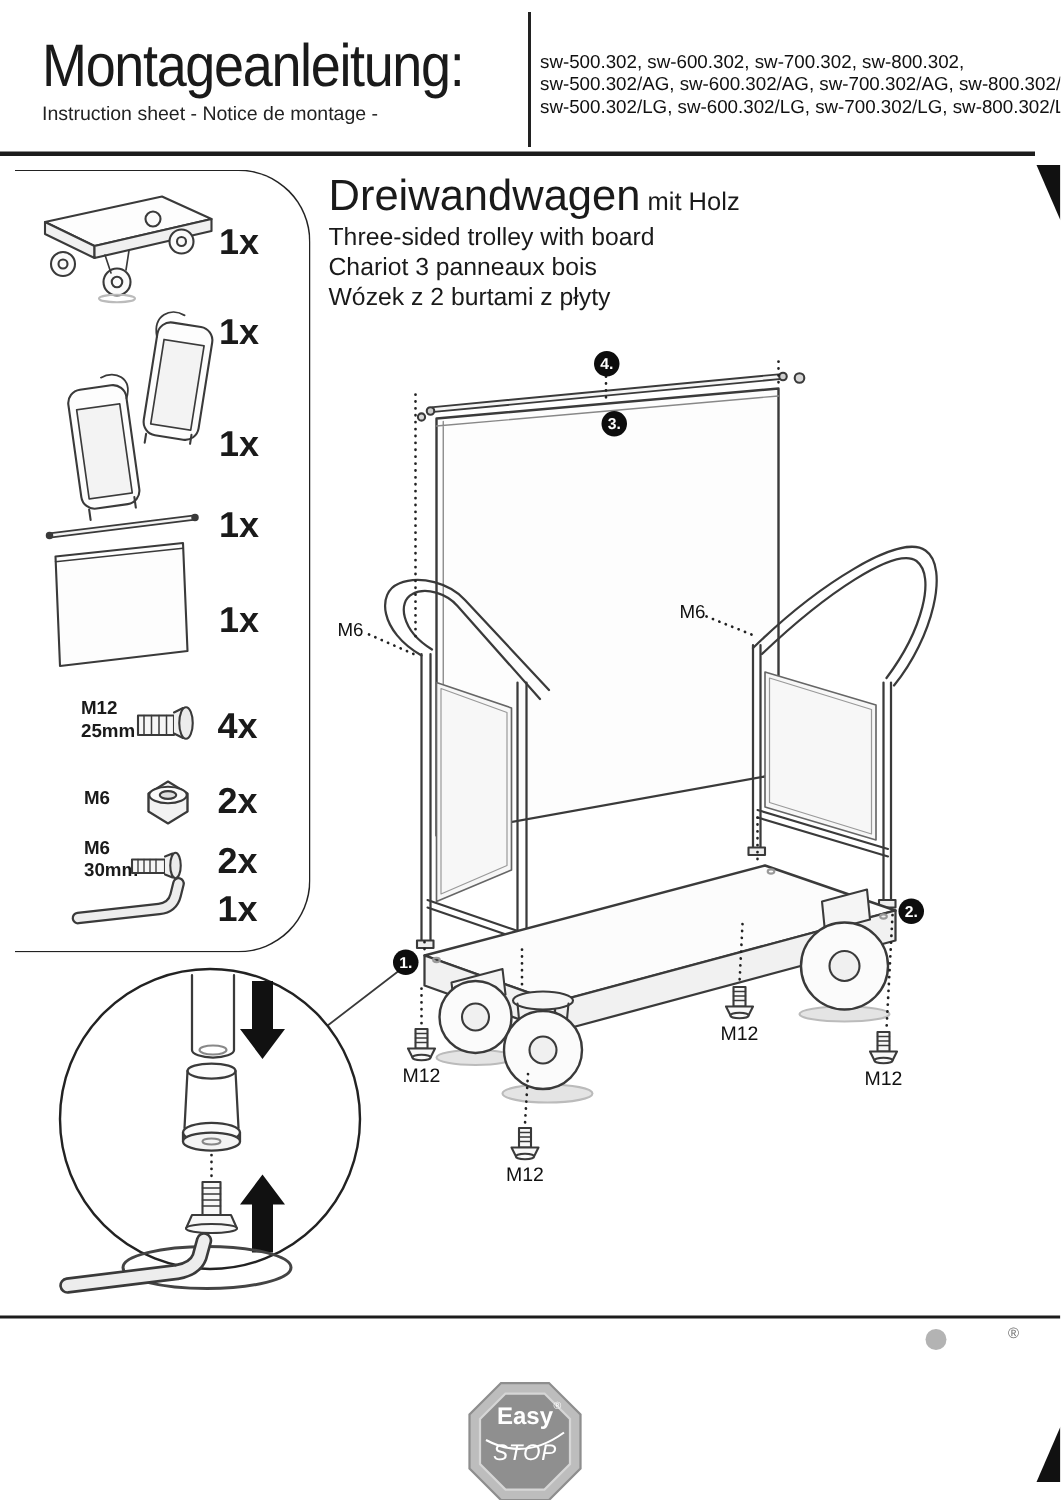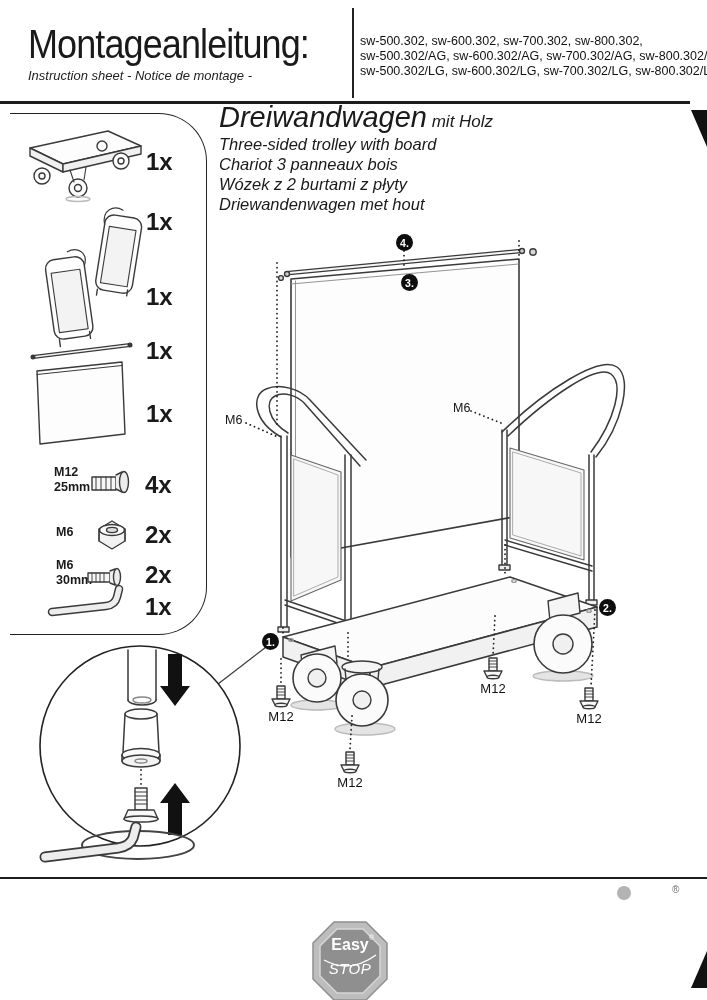--- a/index.html
+++ b/index.html
@@ -31,38 +31,37 @@
   .fitdot{width:14px;height:14px;border-radius:50%;background:#b3b3b3;}
   .reg{font-size:10px;color:#6f6f6f;}
   svg{display:block;}
 </style>
 </head>
 <body>
 
 <div class="page">
 
   <div class="abs hdr-title" style="left:28px;top:22px;">Montageanleitung:</div>
-  <div class="abs hdr-sub" style="left:28px;top:68px;font-style:italic;">Instruction sheet - Notice de montage  -</div>
+  <div class="abs hdr-sub" style="left:28px;top:68px;">Instruction sheet - Notice de montage  -</div>
   <div class="abs vline" style="left:352px;top:8px;height:90px;"></div>
   <div class="abs hdr-codes" style="left:360px;top:34px;">
     <div>sw-500.302, sw-600.302, sw-700.302, sw-800.302,</div>
     <div>sw-500.302/AG, sw-600.302/AG, sw-700.302/AG, sw-800.302/AG,</div>
     <div>sw-500.302/LG, sw-600.302/LG, sw-700.302/LG, sw-800.302/LG</div>
   </div>
   <div class="abs rule" style="left:0;top:101px;width:690px;height:2.5px;"></div>
 
   <div class="abs corner" style="right:0;top:110px;border-top:37px solid #111;border-left:16px solid transparent;"></div>
   <div class="abs corner" style="right:0;top:951px;border-bottom:37px solid #111;border-left:16px solid transparent;"></div>
 
-  <div class="abs" style="left:219px;top:101px;font-style:italic;">
+  <div class="abs" style="left:219px;top:115px;">
     <div class="title-de"><span>Dreiwandwagen</span><small> mit Holz</small></div>
     <div class="title-line">Three-sided trolley with board</div>
     <div class="title-line">Chariot 3 panneaux bois</div>
     <div class="title-line">Wózek z 2 burtami z płyty</div>
-    <div class="title-line">Driewandenwagen met hout</div>
   </div>
 
   <div class="abs panel" style="left:10px;top:113px;width:196px;height:520px;"></div>
 
   <div class="abs qty" style="left:146px;top:148px;">1x</div>
   <div class="abs qty" style="left:146px;top:208px;">1x</div>
   <div class="abs qty" style="left:146px;top:283px;">1x</div>
   <div class="abs qty" style="left:146px;top:337px;">1x</div>
   <div class="abs qty" style="left:146px;top:400px;">1x</div>
   <div class="abs qty" style="left:145px;top:471px;">4x</div>

